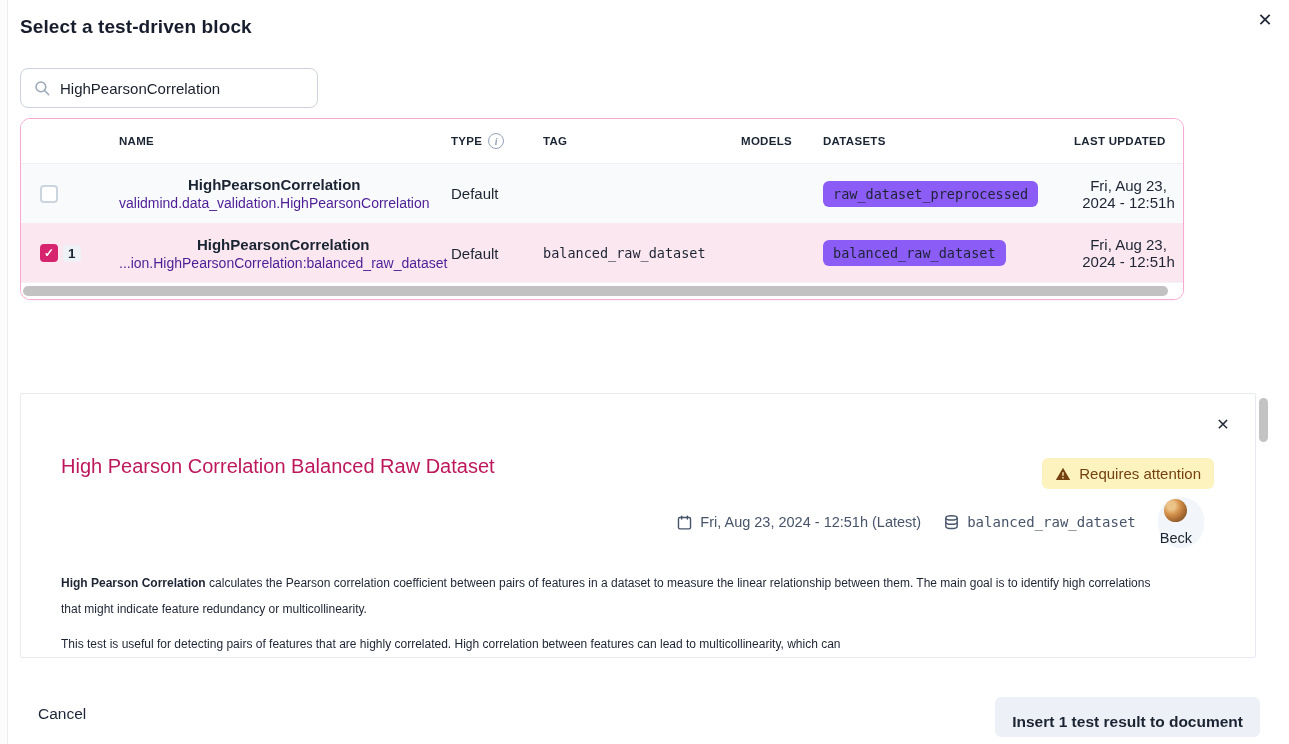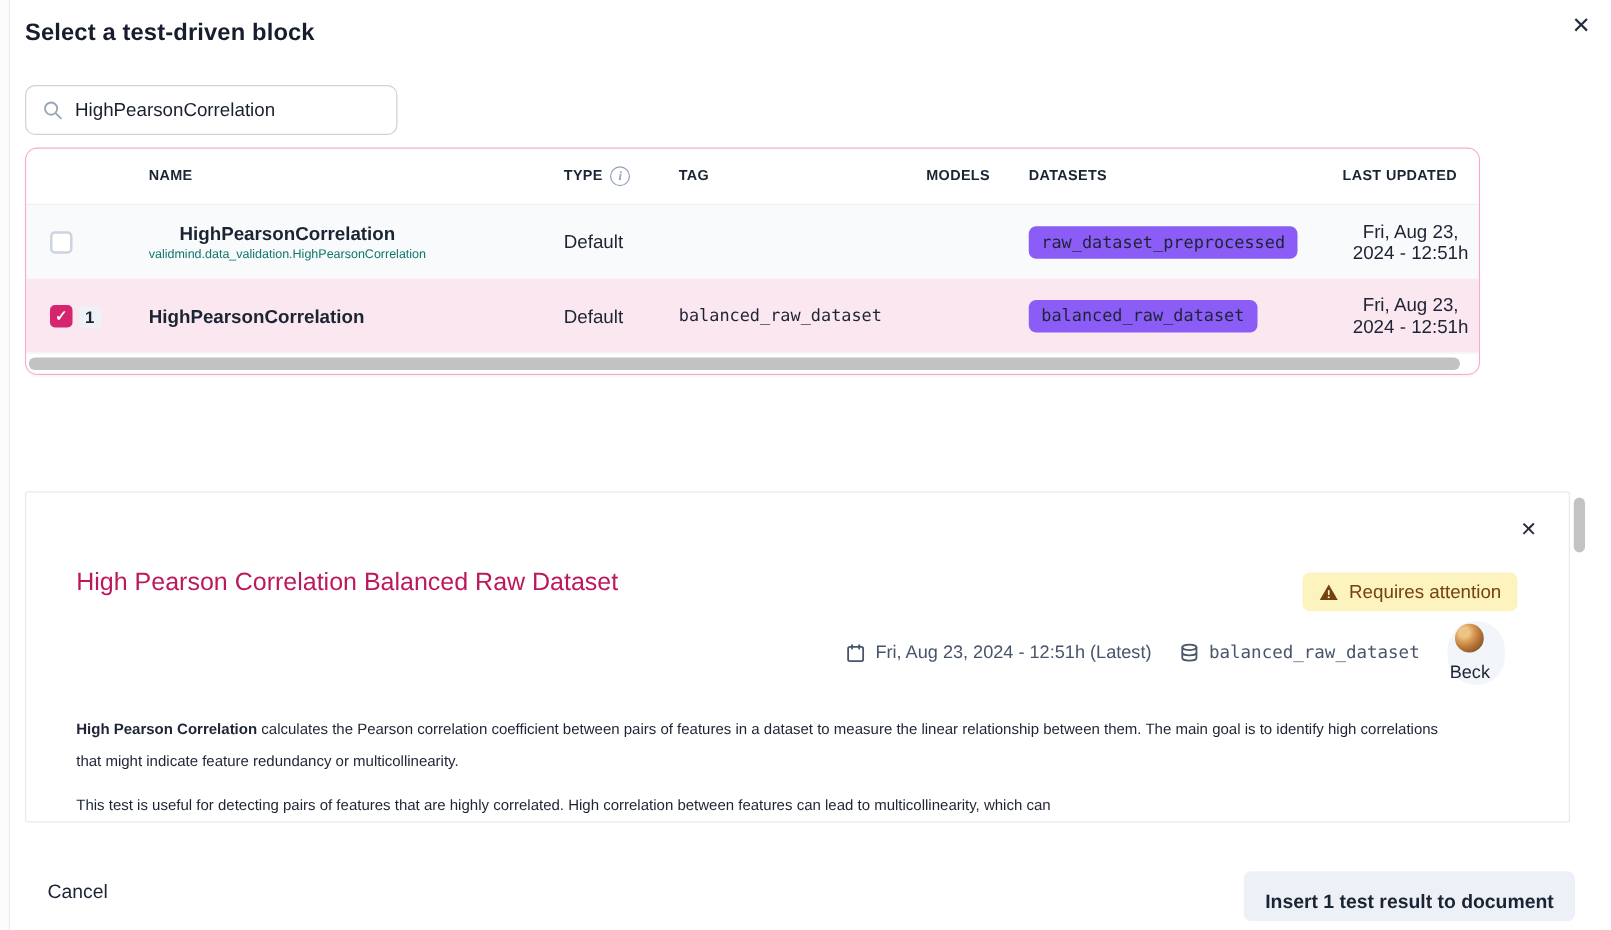--- a/index.html
+++ b/index.html
@@ -42,21 +42,21 @@
   .c-type  { width:92px;  padding-left:20px; flex:none; }
   .c-tag   { width:198px; padding-left:20px; flex:none; }
   .c-models{ width:82px;  padding-left:20px; flex:none; }
   .c-datasets{ width:251px; padding-left:20px; flex:none; }
   .c-updated { flex:1; padding-left:20px; }
   .row { height:59px; }
   .row-plain { background:#f8fafc; }
   .row-selected { background:#fbe7f0; height:60px; }
   .c-name .wrap { display:flex; flex-direction:column; gap:2px; }
   .nm { font-size:15px; font-weight:700; color:#1b2433; }
-  .sub { font-size:10px; color:#0f766e; }
+  .sub { font-size:14px; color:#4c1d95; }
   .checkbox { width:18px; height:18px; border-radius:4px; display:inline-flex;
     align-items:center; justify-content:center; flex:none; }
   .cb-off { background:#fff; border:2px solid #cbd5e0; }
   .cb-on { background:#d6246e; border:2px solid #d6246e; color:#fff;
     font-size:12px; font-weight:700; }
   .selnum { margin-left:5px; font-size:13.5px; font-weight:600; color:#1b2433;
     background:#eef2f7; border-radius:3px; padding:1px 5px; }
   .pill { background:#8b5cf6; border-radius:6px; padding:5px 10px; font-size:13.5px;
     color:#1d2433; white-space:nowrap; }
   .tagtext { font-size:13.5px; color:#1d2433; }
@@ -161,20 +161,21 @@
   </div>
 
   <div class="tr row row-selected">
     <div class="td c-check">
       <span class="checkbox cb-on">✓</span>
       <span class="selnum">1</span>
     </div>
     <div class="td c-name">
       <div class="wrap">
         <div class="nm">HighPearsonCorrelation</div>
+        <div class="sub">...ion.HighPearsonCorrelation:balanced_raw_dataset</div>
       </div>
     </div>
     <div class="td c-type">Default</div>
     <div class="td c-tag">
       <span class="mono tagtext">balanced_raw_dataset</span>
     </div>
     <div class="td c-models"></div>
     <div class="td c-datasets">
       <span class="pill mono">balanced_raw_dataset</span>
     </div>

